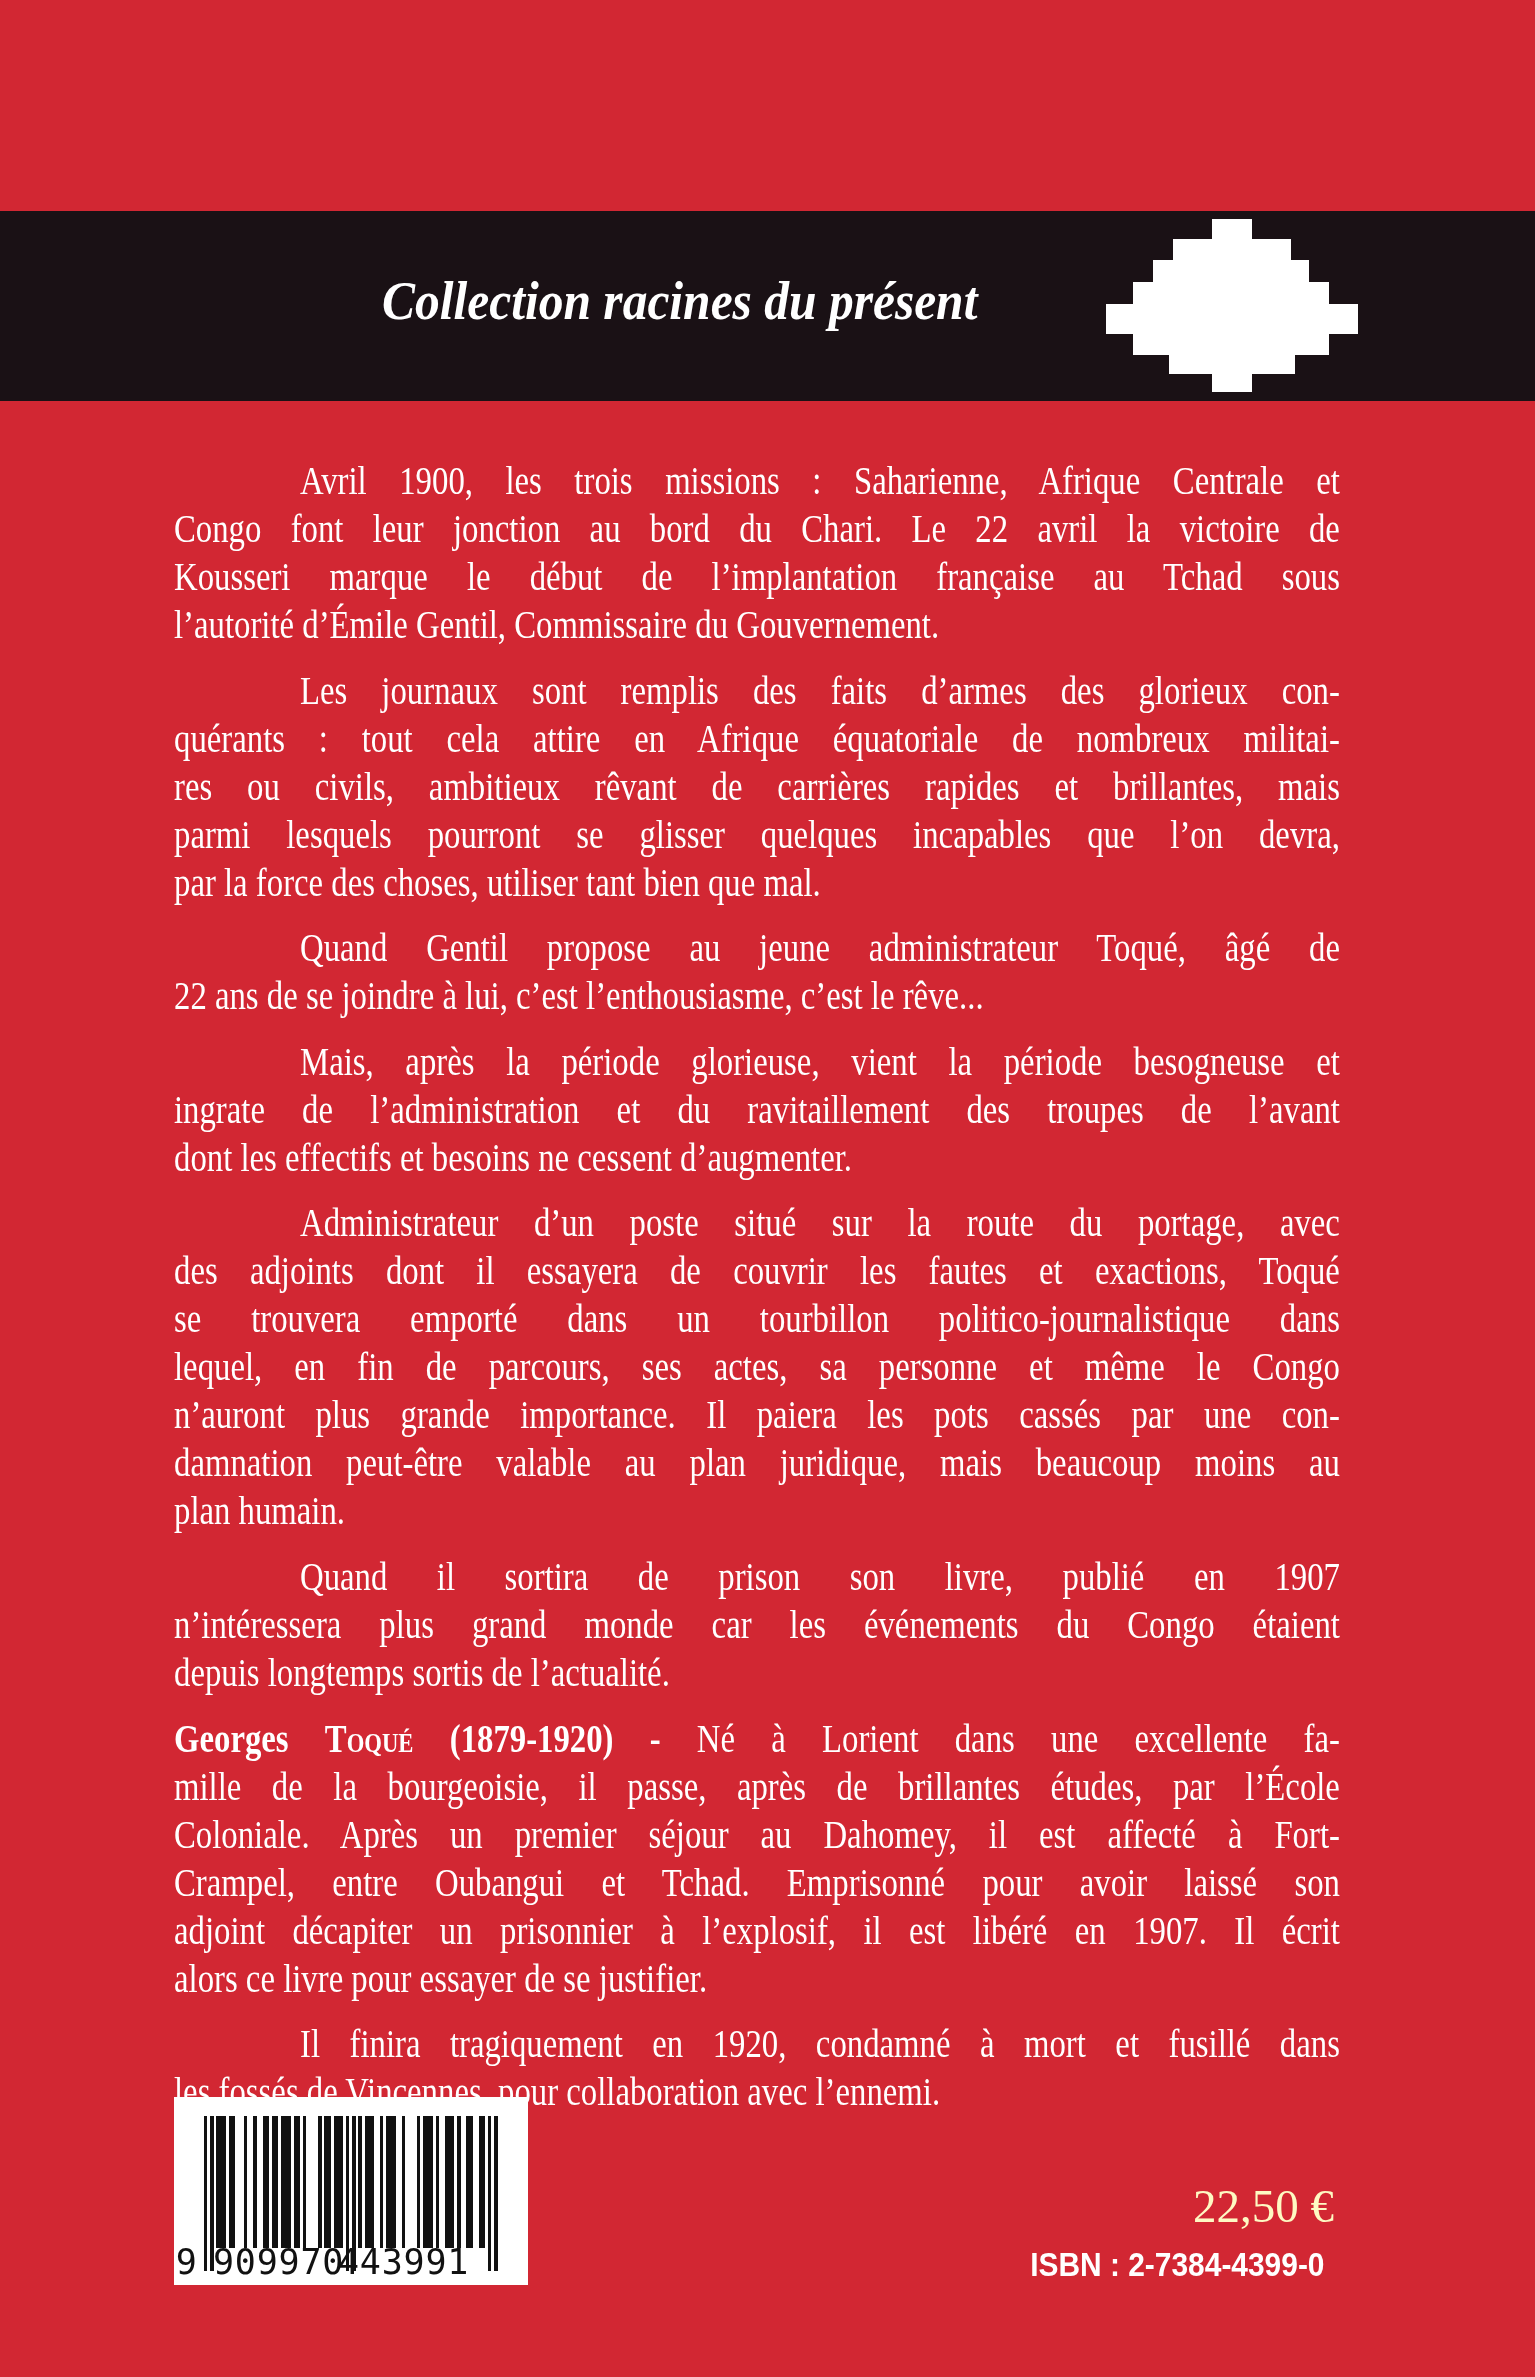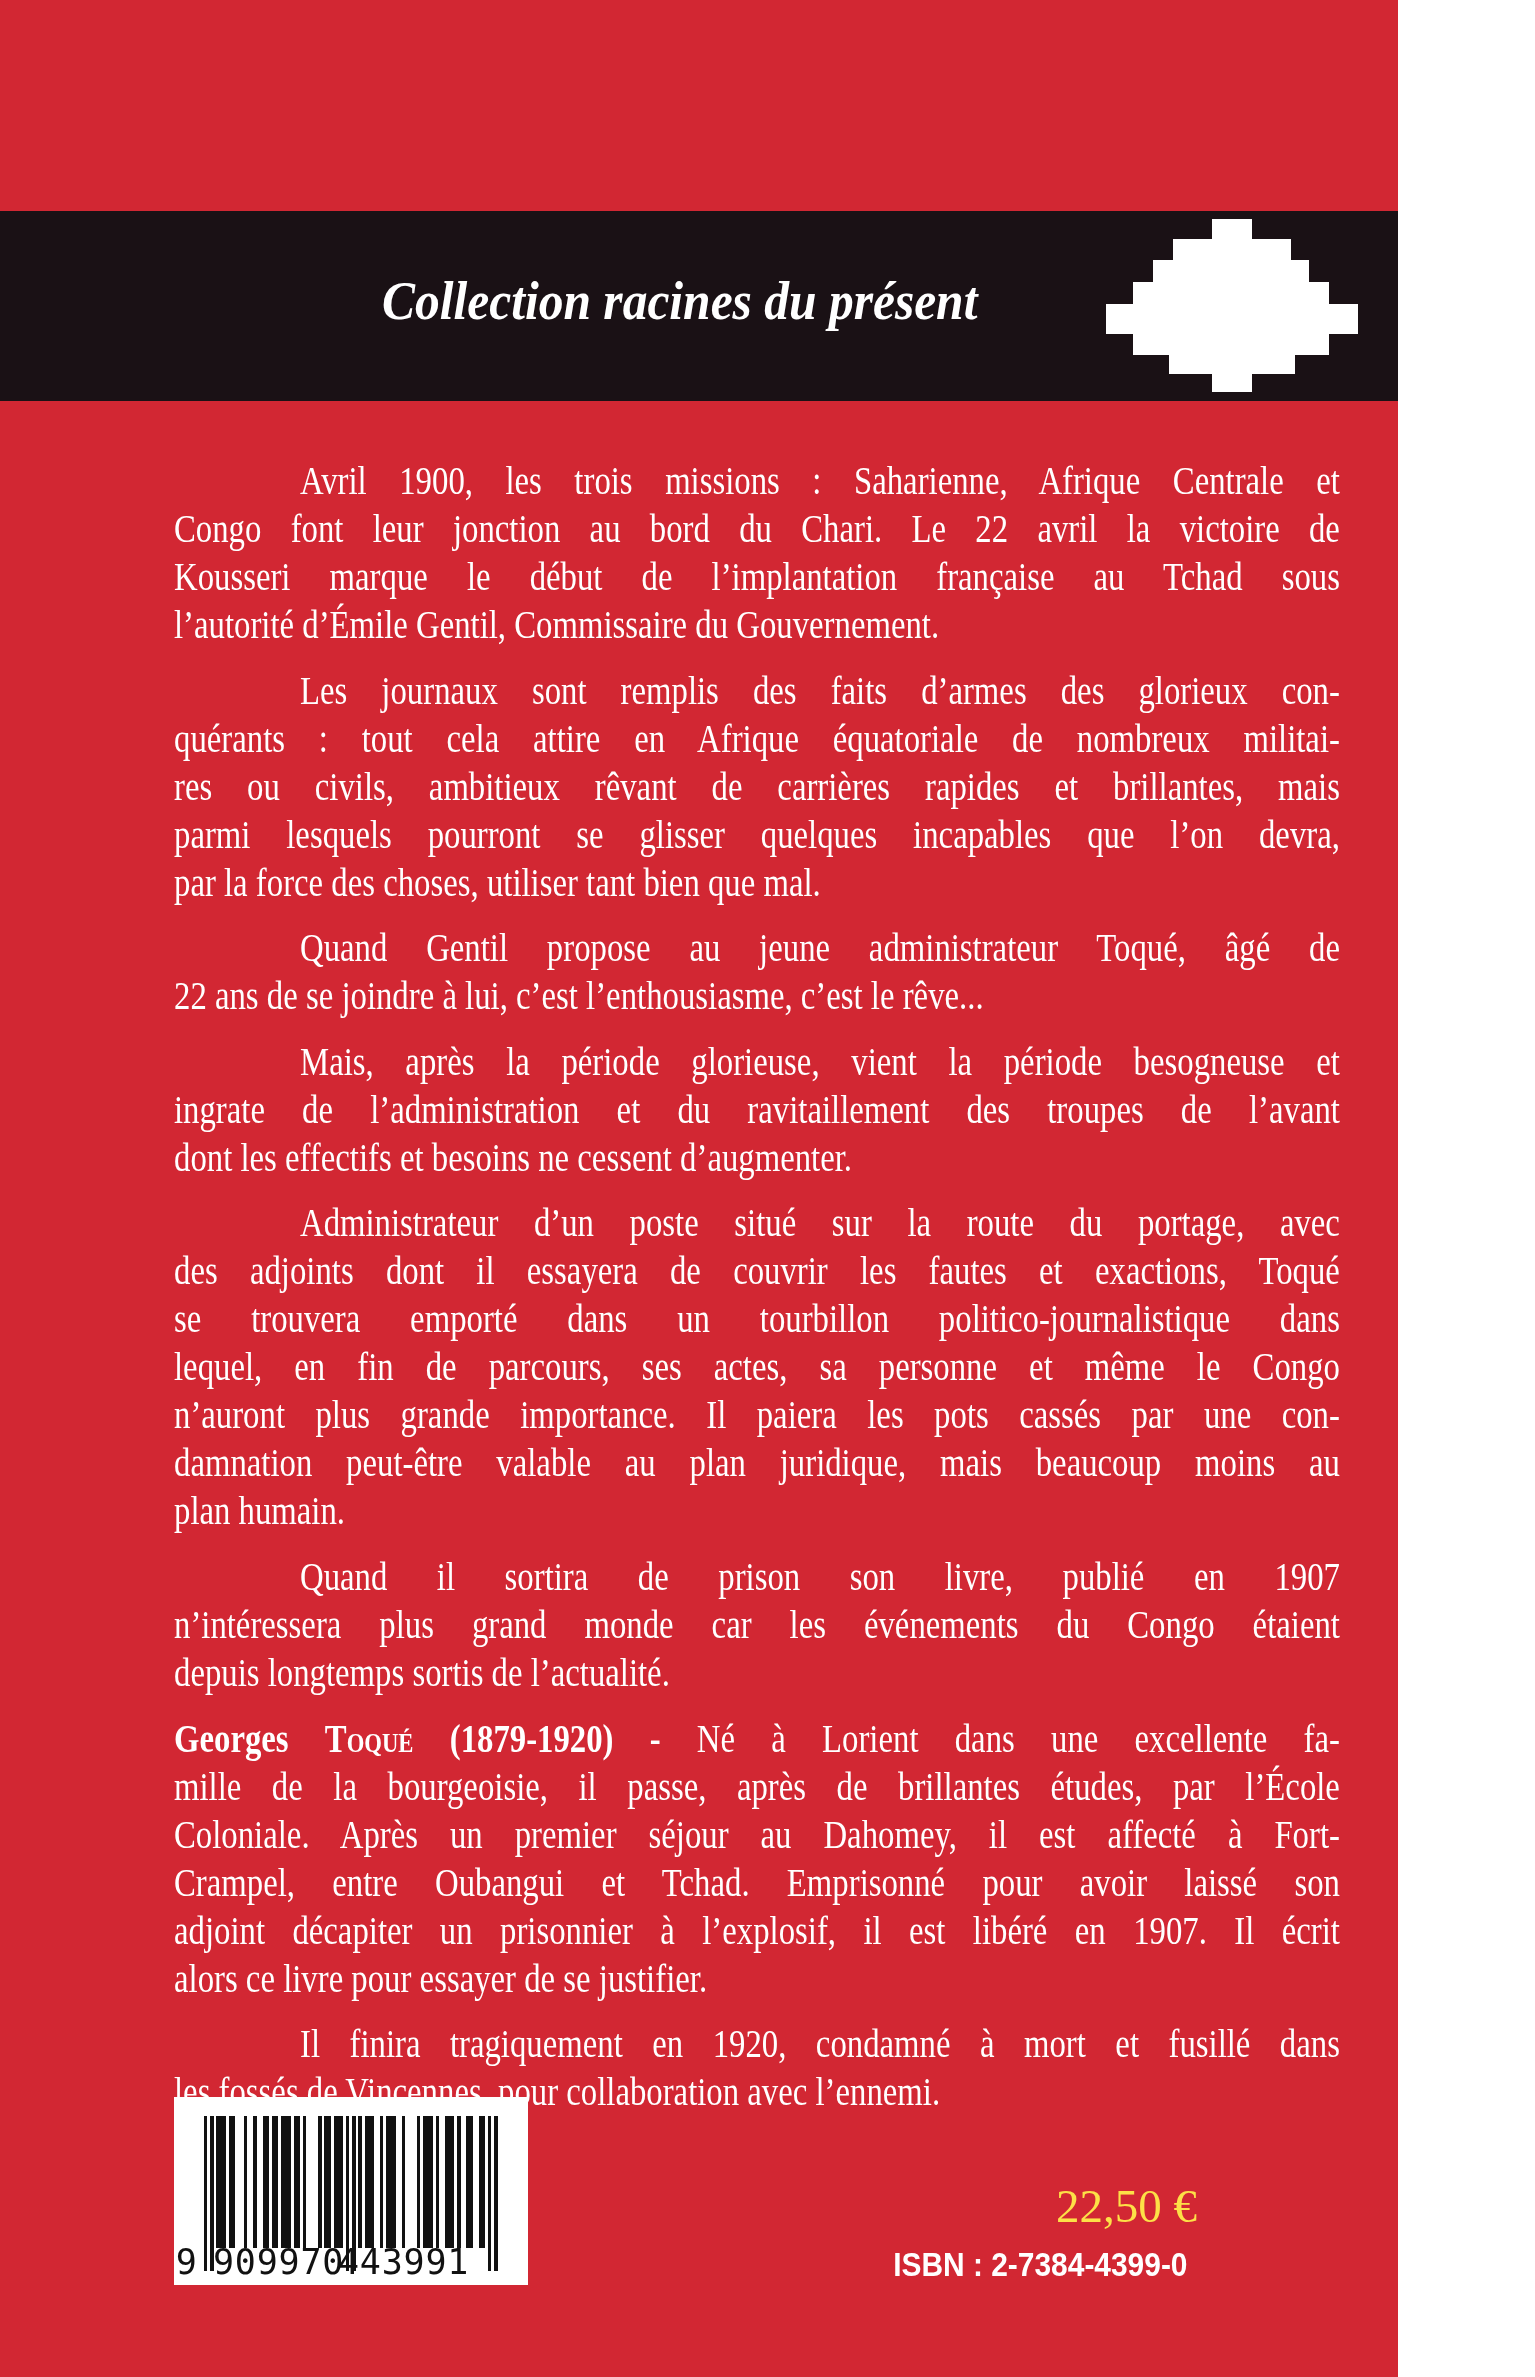--- a/index.html
+++ b/index.html
@@ -1,17 +1,17 @@
 <!DOCTYPE html>
 <html style="font-size:13.4px"><head>
 <meta charset="utf-8">
 <style>
   html,body{margin:0;padding:0;}
   body{width:1535px;height:2377px;font-family:"Liberation Serif",serif;}
-  .page{position:relative;width:1398px;height:2377px;background:#d22733;overflow:hidden;}
+  .page{position:relative;width:1535px;height:2377px;background:#d22733;overflow:hidden;}
 
   .collection-band{position:absolute;left:0;top:211px;width:1535px;height:190px;background:#1a1115;}
   .collection-title{position:absolute;left:382px;top:62px;color:#ffffff;
     font-family:"Liberation Serif",serif;font-style:italic;font-weight:bold;
     font-size:55px;line-height:1;white-space:nowrap;
     transform:scaleX(0.9);transform-origin:0 0;}
   .logo{position:absolute;left:1106px;top:8.4px;}
 
   .content{position:absolute;left:174px;top:413px;width:1166px;color:#ffffff;margin-top:44px;}
   .textwrap{width:1388px;transform:scaleX(0.84);transform-origin:0 0;}
@@ -24,21 +24,21 @@
   .lead .sc{font-variant:small-caps;}
 
   .barcode-box{position:absolute;left:174px;top:2097px;width:354px;height:188px;background:#ffffff;}
   .barcode-svg{position:absolute;left:30px;top:10px;}
   .bc-digit{position:absolute;top:148px;color:#111111;font-family:"DejaVu Sans Mono",monospace;
     font-size:35px;line-height:1;letter-spacing:0.8px;}
   .bc-prefix{left:1.7px;}
   .bc-left{left:39px;}
   .bc-right{left:164px;text-align:center;}
 
-  .price{position:absolute;right:201px;top:2179px;color:#fde047;font-size:47px;
+  .price{position:absolute;right:201px;top:2179px;color:#fef9c3;font-size:47px;
     font-family:"Liberation Serif",serif;white-space:nowrap;}
   .isbn{position:absolute;right:210px;top:2245px;color:#ffffff;
     font-family:"Liberation Sans",sans-serif;font-weight:bold;font-size:34px;
     white-space:nowrap;transform:scaleX(0.88);transform-origin:100% 0;}
 </style>
 </head>
 <body>
 
 <div class="page">
 

